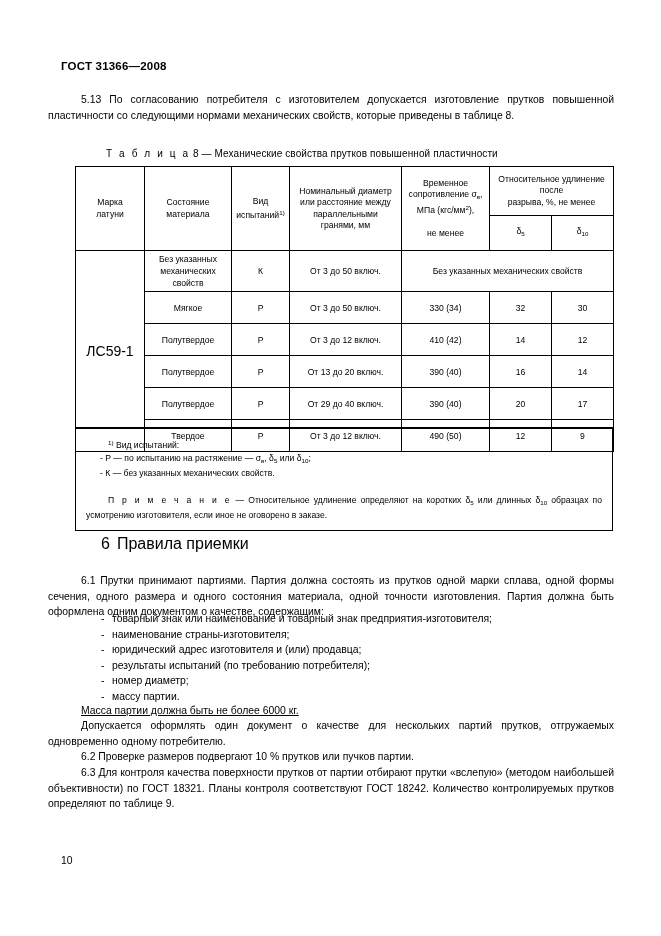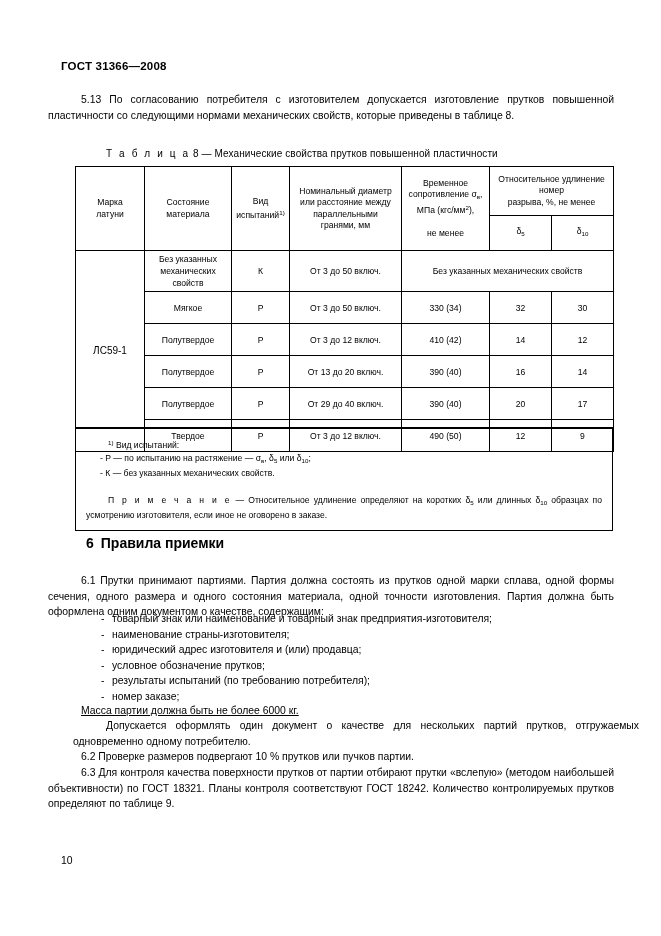--- a/index.html
+++ b/index.html
@@ -96,21 +96,21 @@
   }
   table.gost tbody td {
     height: 27px;
     line-height: 12px;
   }
   td.leftal {
     text-align: left;
     padding-left: 8px;
   }
   td.brand {
-    font-size: 10px;
+    font-size: 14px;
   }
   .row-tall td { height: 52px; }
 
   sub.g { font-size: 0.72em; vertical-align: -0.25em; }
   sup.g { font-size: 0.72em; vertical-align: 0.45em; }
 
   
   .tbl-foot {
     position: absolute;
     left: 75px;
@@ -128,24 +128,24 @@
   .tbl-foot .note {
     margin-top: 14px;
     text-align: justify;
   }
   .tbl-foot .note .ind { margin-left: 22px; }
   .note-spaced { letter-spacing: 1.9px; }
 
   
   .sec-head {
     position: absolute;
-    left: 86px;
+    left: 101px;
     top: 535px;
-    font-size: 14px;
-    font-weight: bold;
+    font-size: 16px;
+    font-weight: normal;
   }
   .sec-head .num { margin-right: 7px; }
 
   .body-text {
     position: absolute;
     left: 48px;
     width: 566px;
     font-size: 10.4px;
     line-height: 15.5px;
     text-align: justify;
@@ -157,21 +157,21 @@
     left: 101px;
     top: 611px;
     width: 513px;
     font-size: 10.4px;
     line-height: 15.5px;
   }
   .bullets div { white-space: nowrap; }
   .bullets .dash { display: inline-block; width: 11px; }
 
   .p-mass   { position: absolute; left: 81px; top: 703px; font-size: 10.4px; line-height: 15.5px; text-decoration: underline; }
-  .p-doc    { top: 718px; text-indent: 33px; margin-left: 25px; }
+  .p-doc    { top: 718px; text-indent: 33px; }
   .p62      { top: 749px; text-indent: 33px; }
   .p63      { top: 765px; text-indent: 33px; }
 
   
   .folio {
     position: absolute;
     left: 61px;
     top: 855px;
     font-size: 10.4px;
   }
@@ -222,21 +222,21 @@
             <span>параллельными</span><br>
             <span>гранями, мм</span>
           </th>
           <th rowspan="2">
             <span>Временное</span><br>
             <span>сопротивление </span><span>σ</span><sub class="g">в</sub><span>,</span><br>
             <span>МПа (кгс/мм</span><sup class="g">2</sup><span>),</span><br><br>
             <span>не менее</span>
           </th>
           <th colspan="2" class="grouptop" style="border-bottom-width:1px">
-            <span>Относительное удлинение номер</span><br>
+            <span>Относительное удлинение после</span><br>
             <span>разрыва, %, не менее</span>
           </th>
         </tr>
         <tr class="thick-under">
           <th class="sub">
             <span>δ</span><sub class="g">5</sub>
           </th>
           <th class="sub">
             <span>δ</span><sub class="g">10</sub>
           </th>
@@ -316,23 +316,23 @@
   <div class="sec-head">
     <span class="num">6</span><span>Правила приемки</span>
   </div>
 
   <div class="body-text p61">6.1  Прутки принимают партиями. Партия должна состоять из прутков одной марки сплава, одной формы сечения, одного размера и одного состояния материала, одной точности изготовления. Партия должна быть оформлена одним документом о качестве, содержащим:</div>
 
   <div class="bullets">
     <div><span class="dash">-</span><span>товарный знак или наименование и товарный знак предприятия-изготовителя;</span></div>
     <div><span class="dash">-</span><span>наименование страны-изготовителя;</span></div>
     <div><span class="dash">-</span><span>юридический адрес изготовителя и (или) продавца;</span></div>
-    <div><span class="dash">-</span><span>условное обозначение прутков;</span></div>
     <div><span class="dash">-</span><span>результаты испытаний (по требованию потребителя);</span></div>
-    <div><span class="dash">-</span><span>номер заказе;</span></div>
+    <div><span class="dash">-</span><span>номер диаметр;</span></div>
+    <div><span class="dash">-</span><span>массу партии.</span></div>
   </div>
 
   <div class="p-mass">Масса партии должна быть не более 6000 кг.</div>
 
   <div class="body-text p-doc">Допускается оформлять один документ о качестве для нескольких партий прутков, отгружаемых одновременно одному потребителю.</div>
 
   <div class="body-text p62">6.2  Проверке размеров подвергают 10 % прутков или пучков партии.</div>
 
   <div class="body-text p63">6.3  Для контроля качества поверхности прутков от партии отбирают прутки «вслепую» (методом наибольшей объективности) по ГОСТ 18321. Планы контроля соответствуют ГОСТ 18242. Количество контролируемых прутков определяют по таблице 9.</div>
 

